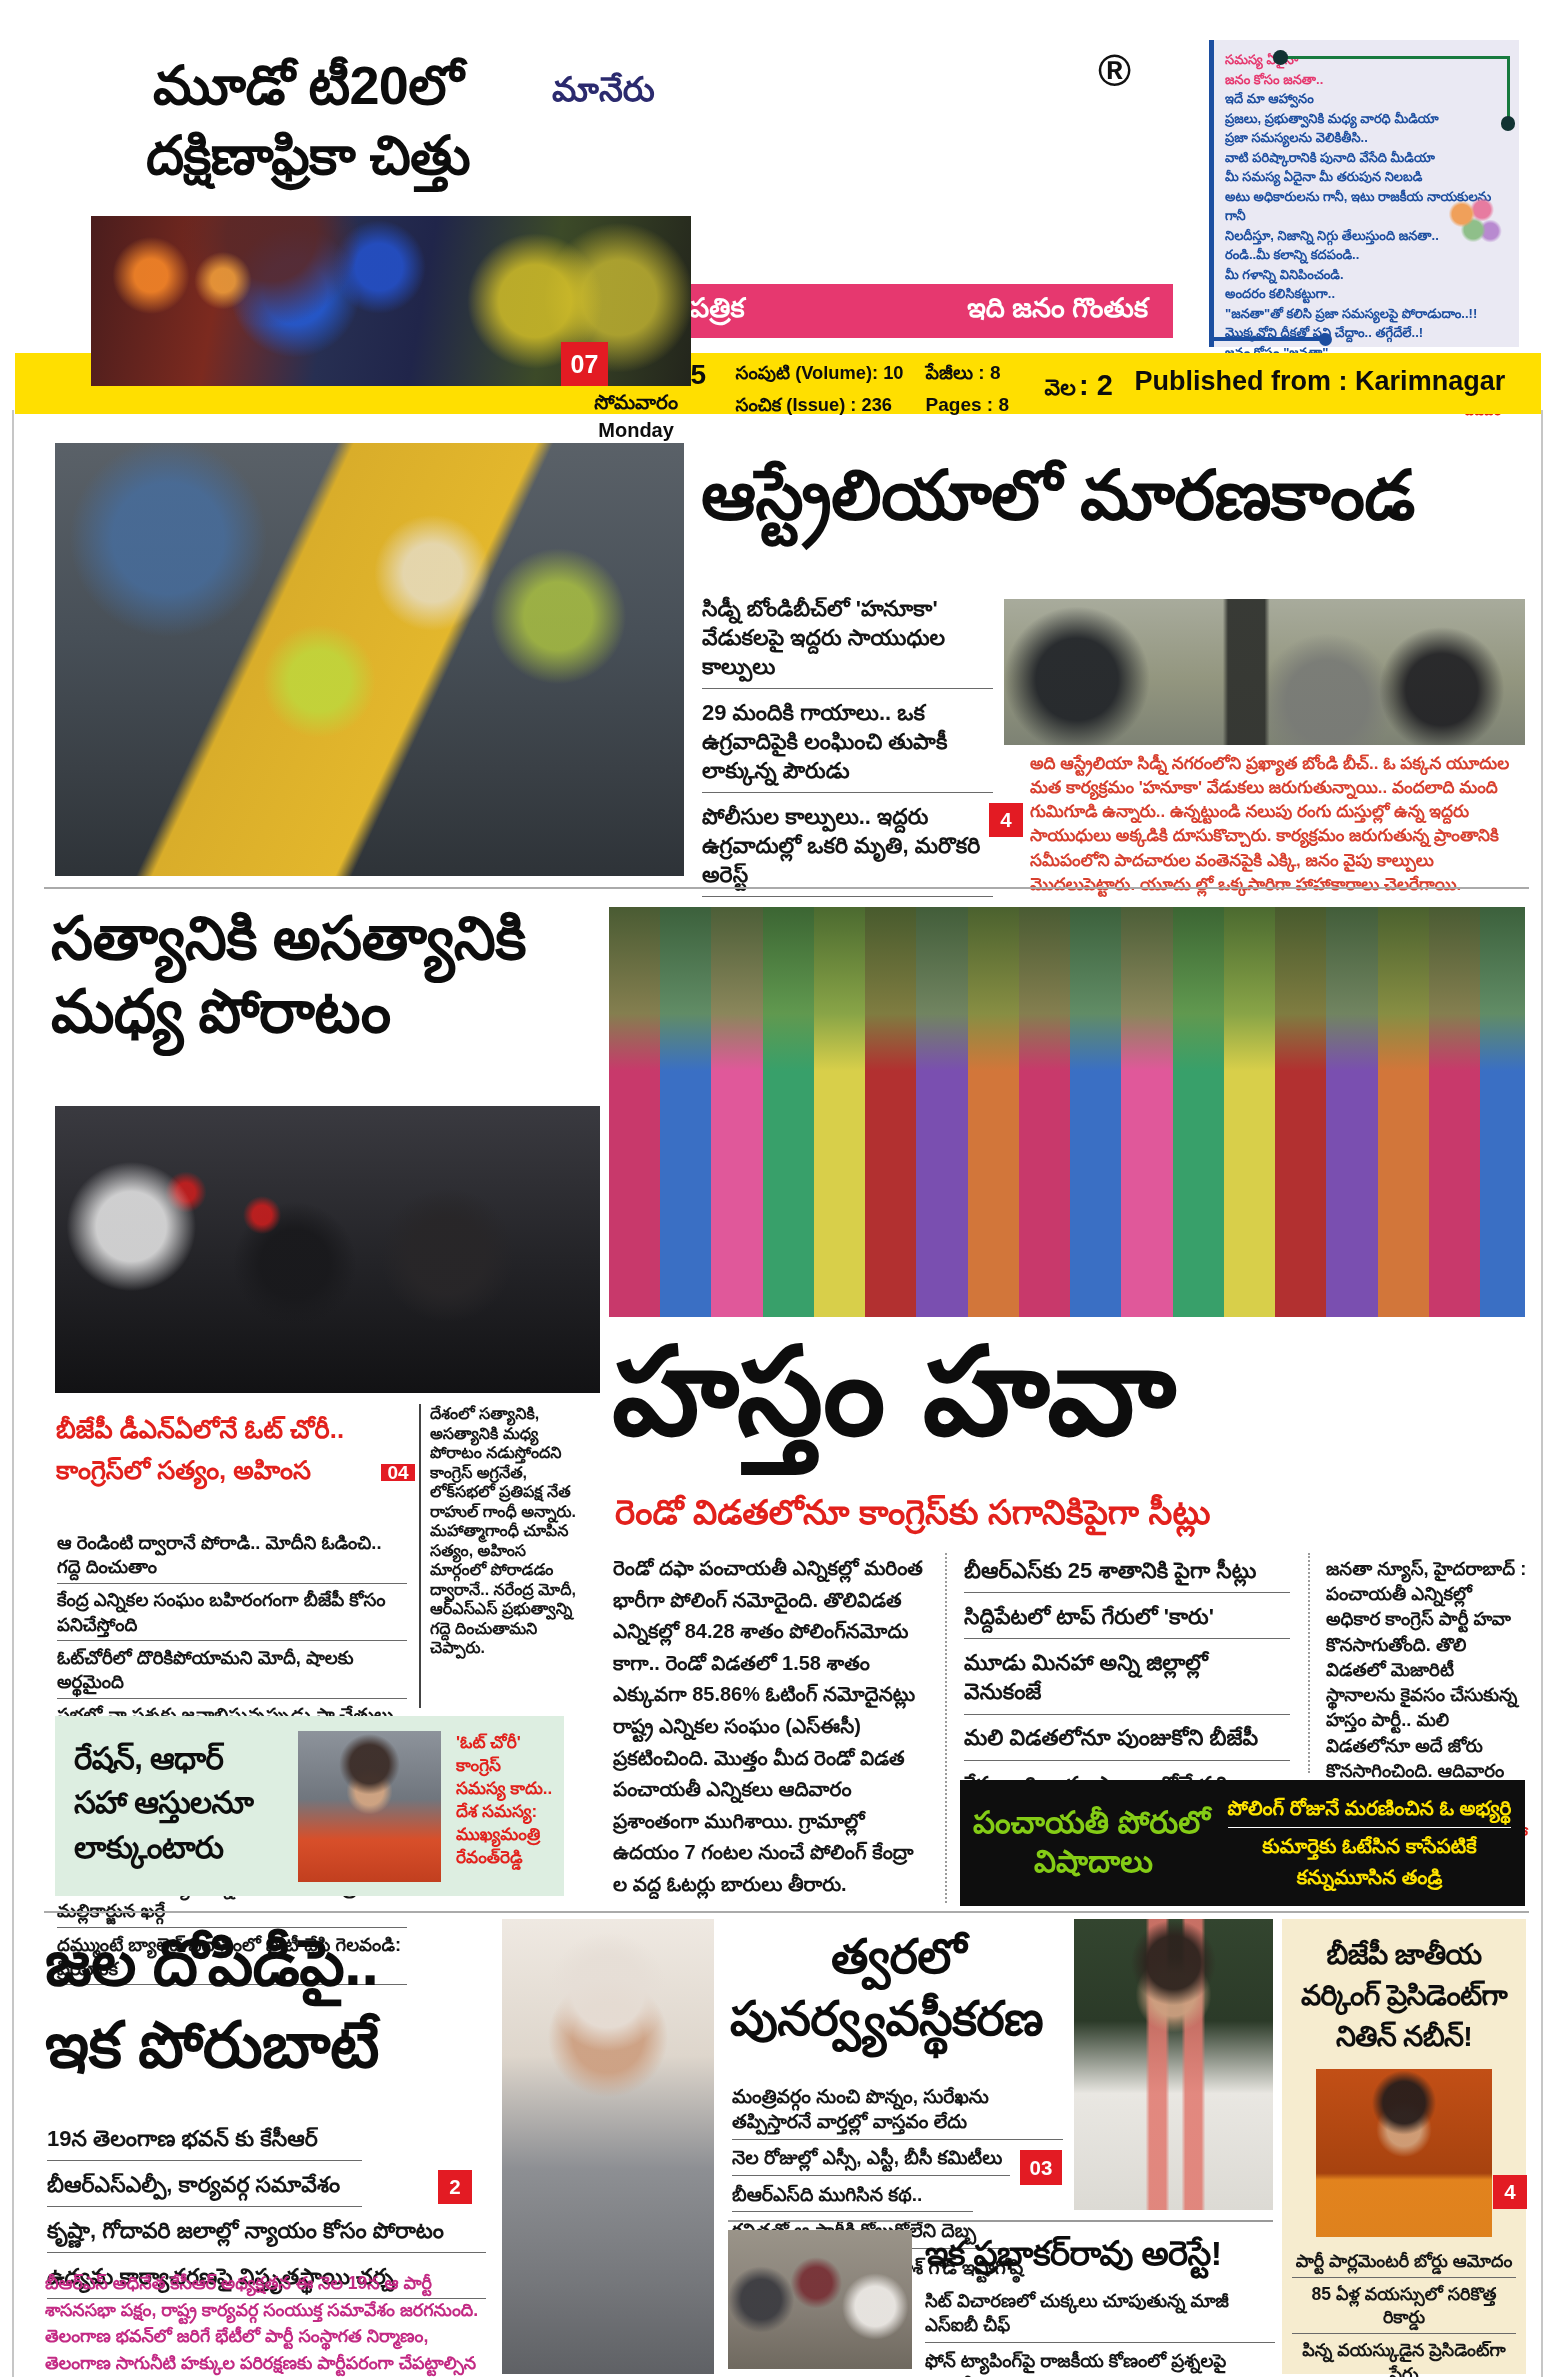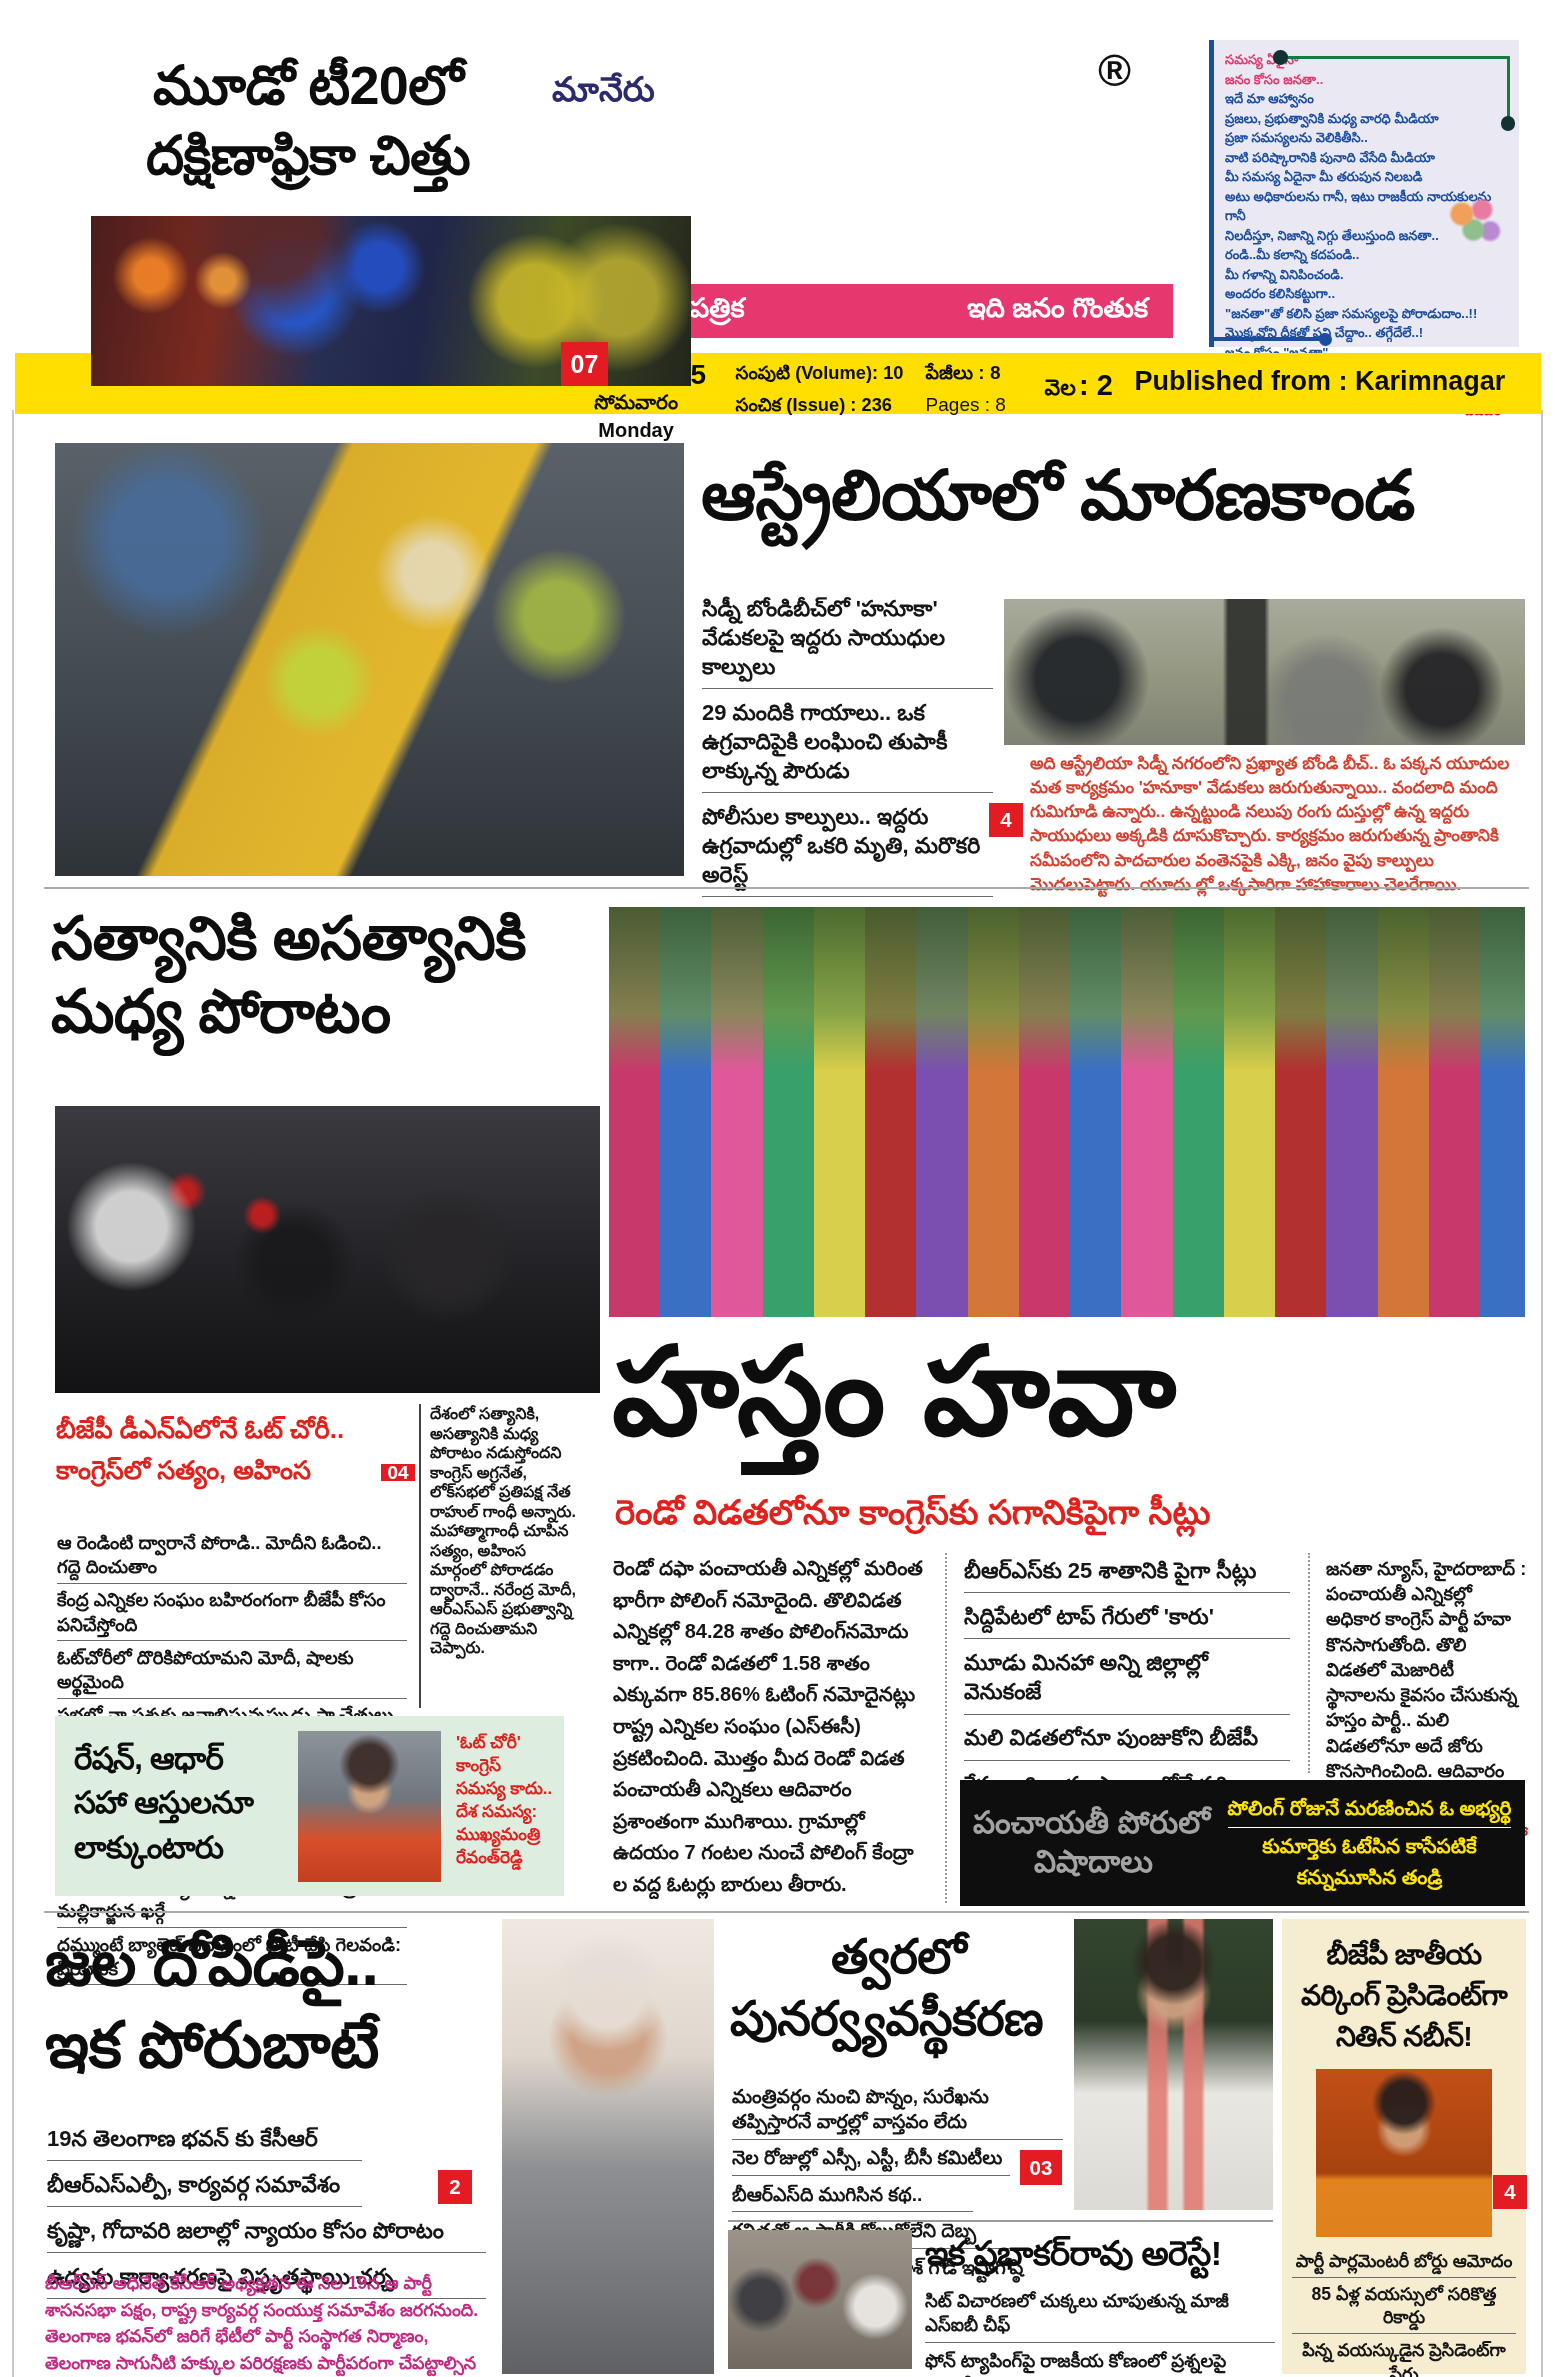--- a/index.html
+++ b/index.html
@@ -101,21 +101,21 @@
     <div class="abs" style="left:541px;top:5.9px;width:161px;text-align:center;">
       <div style="font-size:28px;font-weight:800;">15.12.2025</div>
       <div style="font-size:20px;font-weight:800;">సోమవారం Monday</div>
     </div>
     <div class="abs" style="left:721px;top:8.8px;width:183px;">
       <div style="font-size:18.3px;font-weight:700;">సంపుటి (Volume): 10</div>
       <div style="font-size:18.3px;font-weight:700;margin-top:5.9px;">సంచిక (Issue) : 236</div>
     </div>
     <div class="abs" style="left:911px;top:8.8px;width:117px;">
       <div style="font-size:19px;font-weight:800;">పేజీలు : 8</div>
-      <div style="font-size:19px;font-weight:400;margin-top:5.9px;">Pages : 8</div>
+      <div style="font-size:19px;font-weight:700;margin-top:5.9px;">Pages : 8</div>
     </div>
     <div class="abs" style="left:1030px;top:16px;">
       <span style="font-size:22px;font-weight:800;">వెల</span>
       <span style="font-size:29px;font-weight:800;">: 2</span>
     </div>
     <div class="abs" style="left:1120px;top:13px;font-size:27px;font-weight:800;">Published from : Karimnagar</div>
   </div>
 
   <div class="abs photo" style="left:55px;top:443px;width:629px;height:433px;
       background:
@@ -225,21 +225,21 @@
     <span style="font-weight:800;">జనతా న్యూస్, హైదరాబాద్ :</span>
     <span>పంచాయతీ ఎన్నికల్లో అధికార కాంగ్రెస్ పార్టీ హవా కొనసాగుతోంది. తొలి విడతలో మెజారిటీ స్థానాలను కైవసం చేసుకున్న హస్తం పార్టీ.. మలి విడతలోనూ అదే జోరు కొనసాగించింది. ఆదివారం జరిగిన రెండో విడత</span>
     <div style="text-align:right;color:#e2211c;font-weight:800;margin-top:1.5px;">
       <span>మిగతా</span>
       <span style="font-size:32px;">2</span>
       <span>లో</span>
     </div>
   </div>
 
   <div class="abs" style="left:960px;top:1780px;width:565px;height:126px;background:#0e0e0e;display:flex;align-items:center;">
-    <div style="width:241px;padding-left:13px;color:#a3a3a3;font-weight:900;font-size:31px;line-height:1.25;">
+    <div style="width:241px;padding-left:13px;color:#84cc16;font-weight:900;font-size:31px;line-height:1.25;">
       <div>పంచాయతీ పోరులో</div>
       <div style="text-align:center;">విషాదాలు</div>
     </div>
     <div style="flex:1;padding:0 13px;color:#ffe400;font-weight:800;font-size:20px;line-height:1.55;text-align:center;">
       <div style="border-bottom:1.5px solid #fff;display:inline-block;padding-bottom:2.9px;margin-bottom:2.9px;">పోలింగ్ రోజునే మరణించిన ఓ అభ్యర్థి</div>
       <div>కుమార్తెకు ఓటేసిన కాసేపటికే</div>
       <div>కన్నుమూసిన తండ్రి</div>
     </div>
   </div>
 

